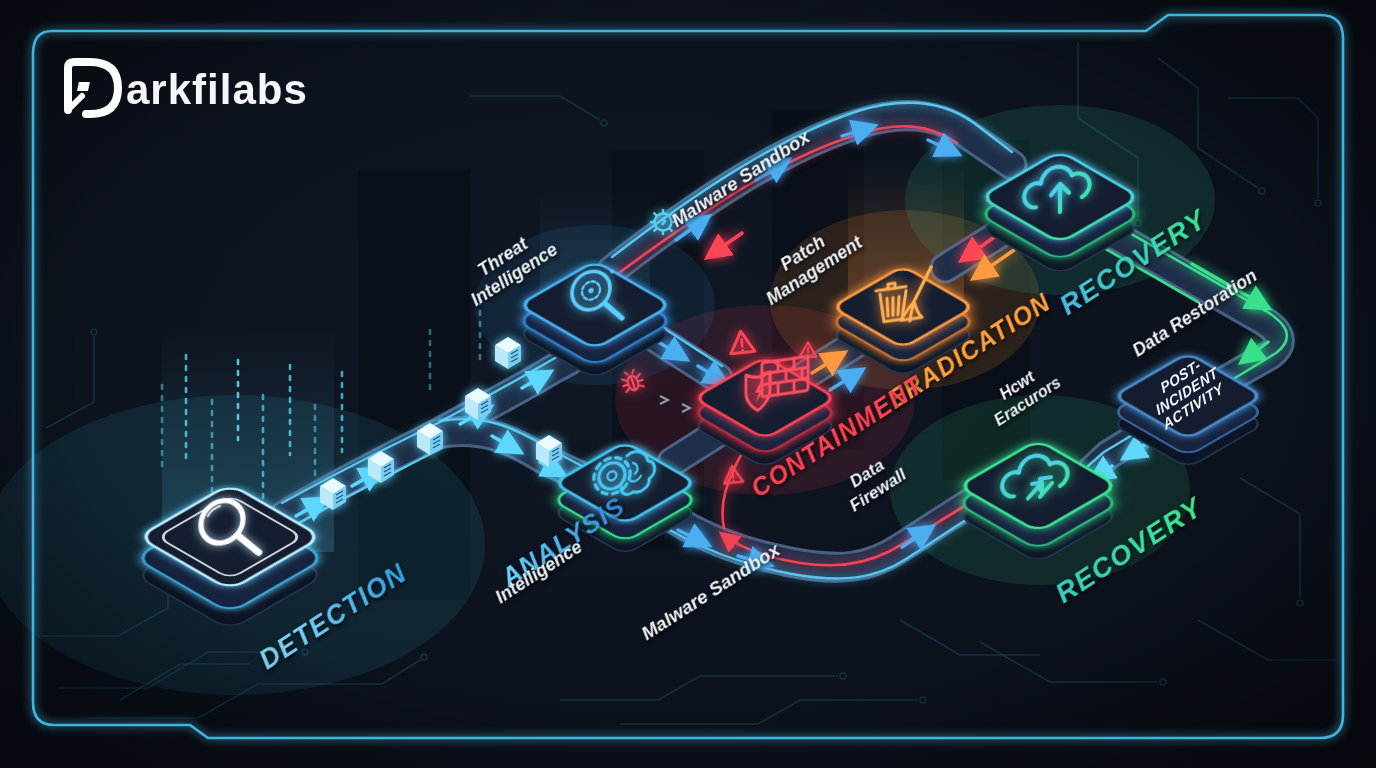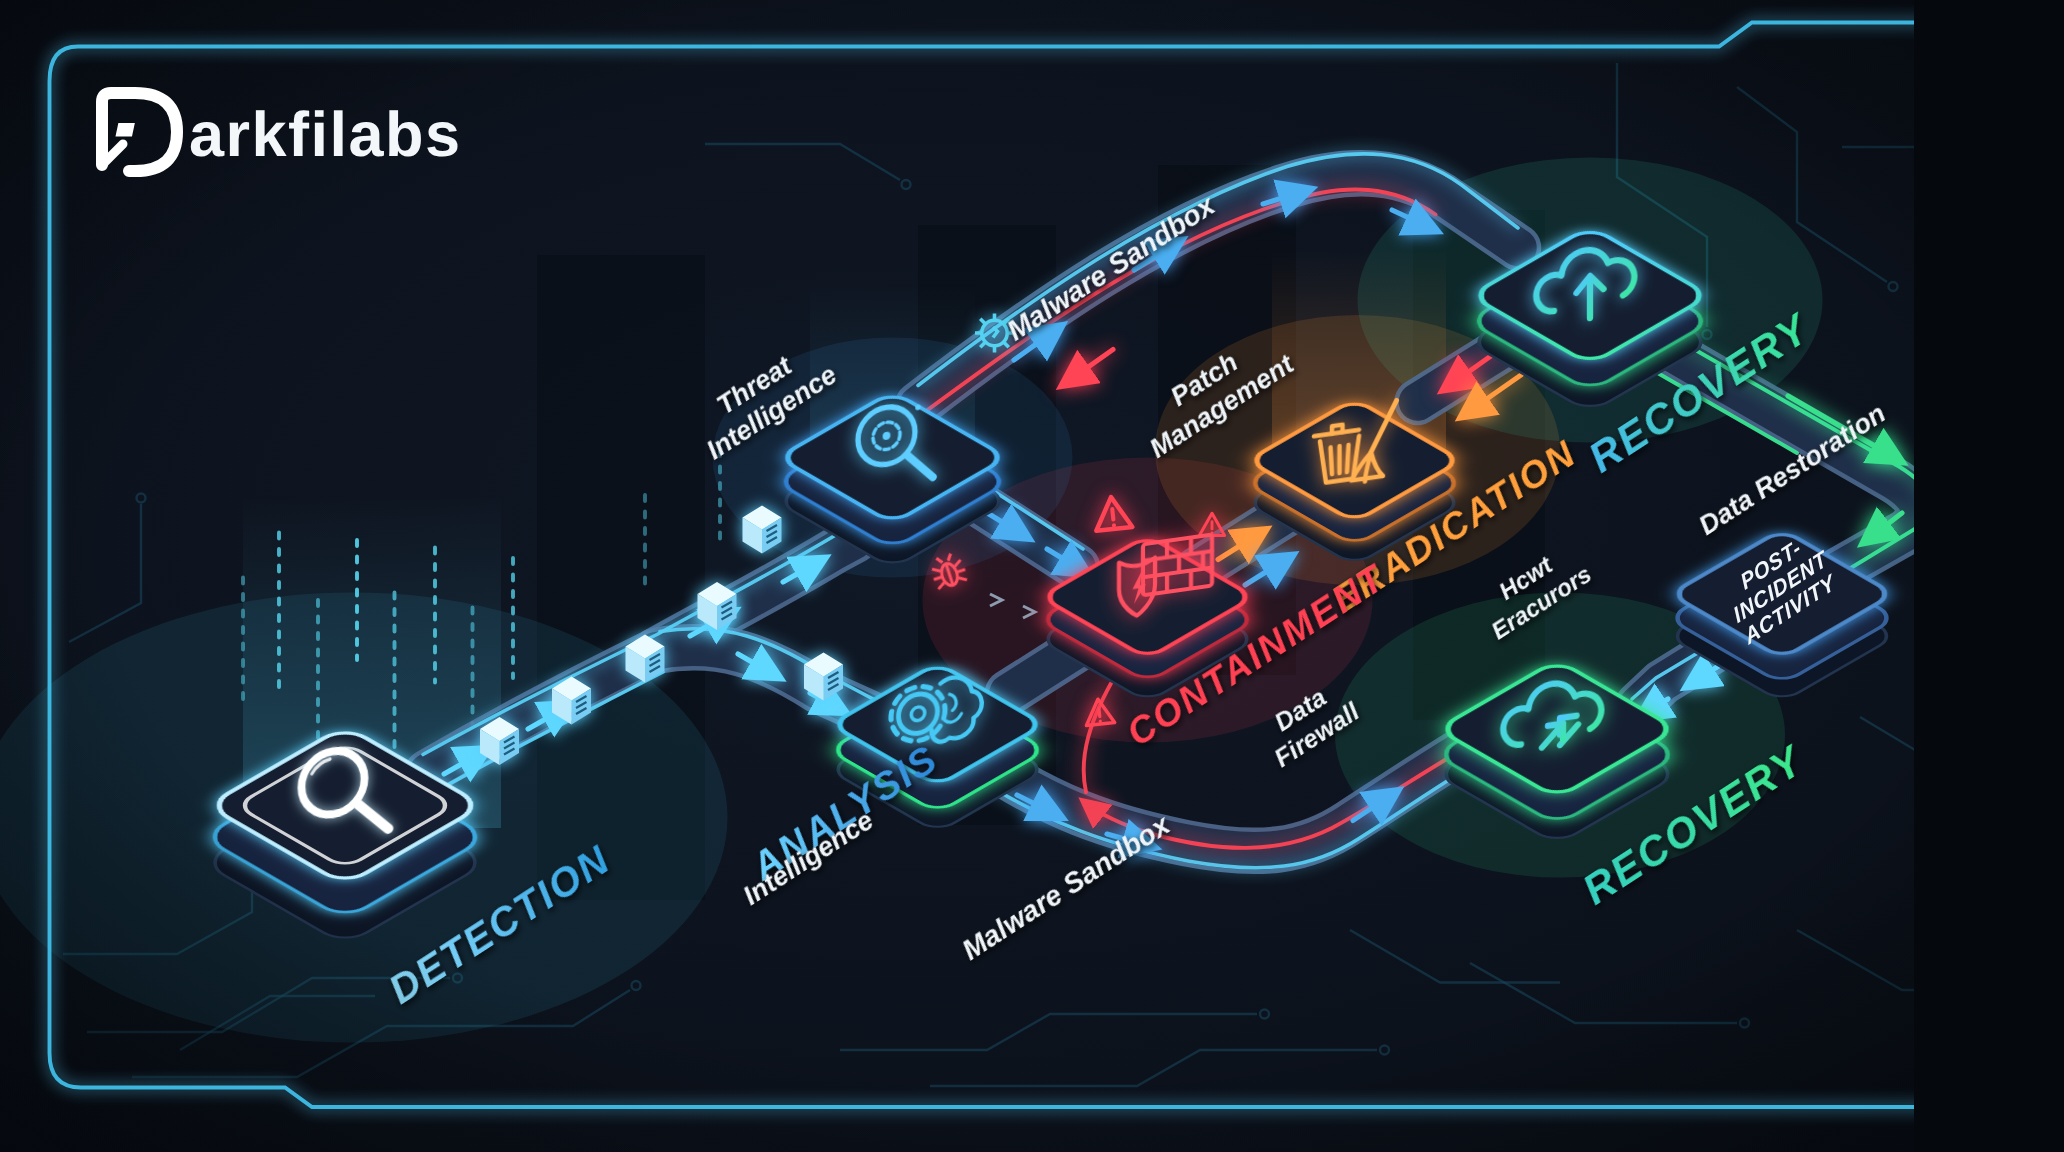--- a/index.html
+++ b/index.html
@@ -1,16 +1,16 @@
 <!DOCTYPE html>
 <html><head>
 <meta charset="utf-8">
 <style>
   html,body{margin:0;padding:0;background:#05080d;}
-  #stage{position:relative;width:1276px;height:768px;overflow:hidden;
+  #stage{position:relative;width:1376px;height:768px;overflow:hidden;
          background:#0a0f17;font-family:"Liberation Sans",sans-serif;}
   svg{display:block}
   .road-rim{fill:none;stroke:#516f96;stroke-width:31;stroke-linecap:round;stroke-linejoin:round;opacity:.85}
   .road{fill:none;stroke:#1f2f49;stroke-width:25;stroke-linecap:round;stroke-linejoin:round}
   .edge-cyan{fill:none;stroke:#58d0f5;stroke-width:2.4;stroke-linecap:round;opacity:.95}
   .edge-green{fill:none;stroke:#3ae695;stroke-width:2.6;stroke-linecap:round;opacity:.95}
   .edge-red{fill:none;stroke:#ff4455;stroke-width:2.6;stroke-linecap:round;opacity:.95}
   .aline{fill:none;stroke-width:3.4;stroke-linecap:round}
   .glow-cyan{filter:drop-shadow(0 0 5px rgba(90,210,255,.95))}
   .glow-blue{filter:drop-shadow(0 0 5px rgba(70,170,255,.9))}

